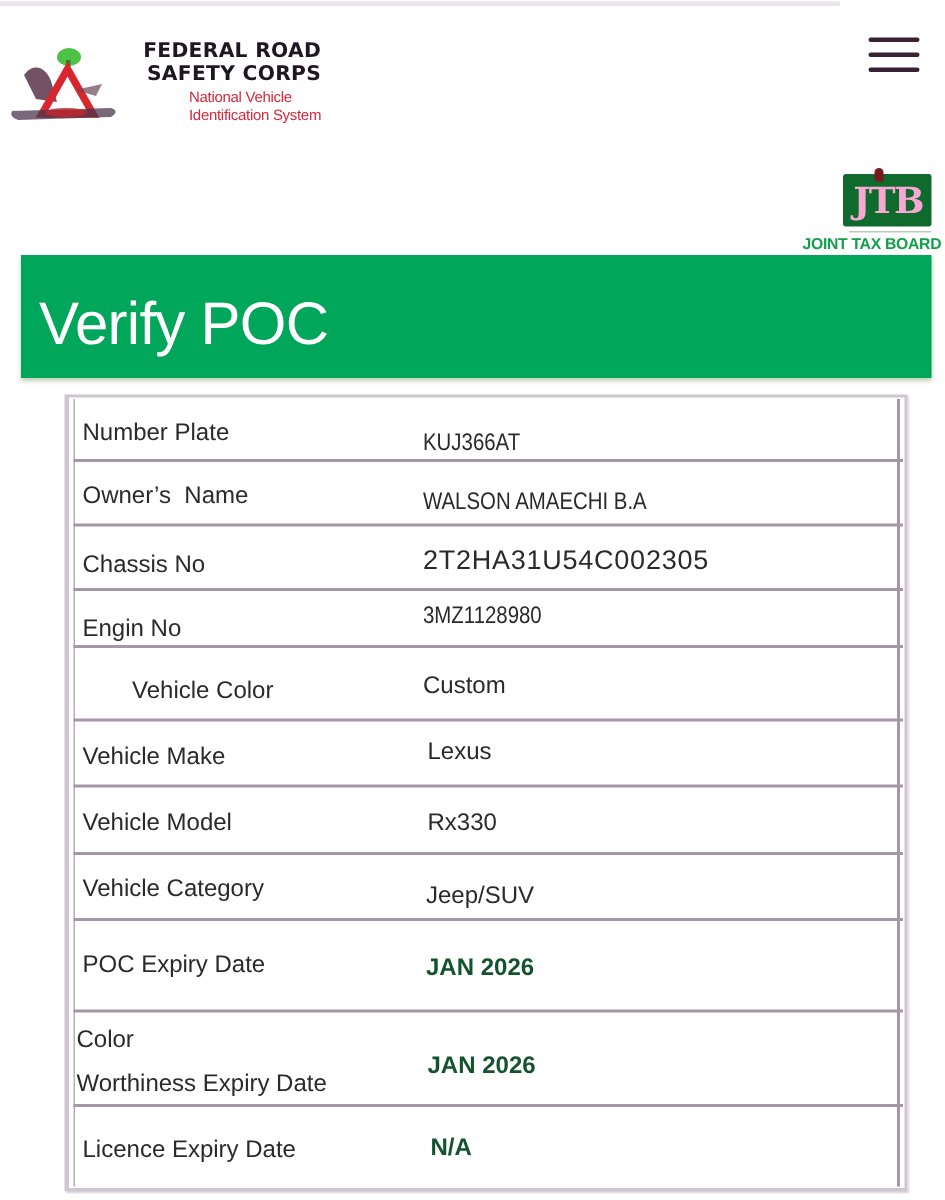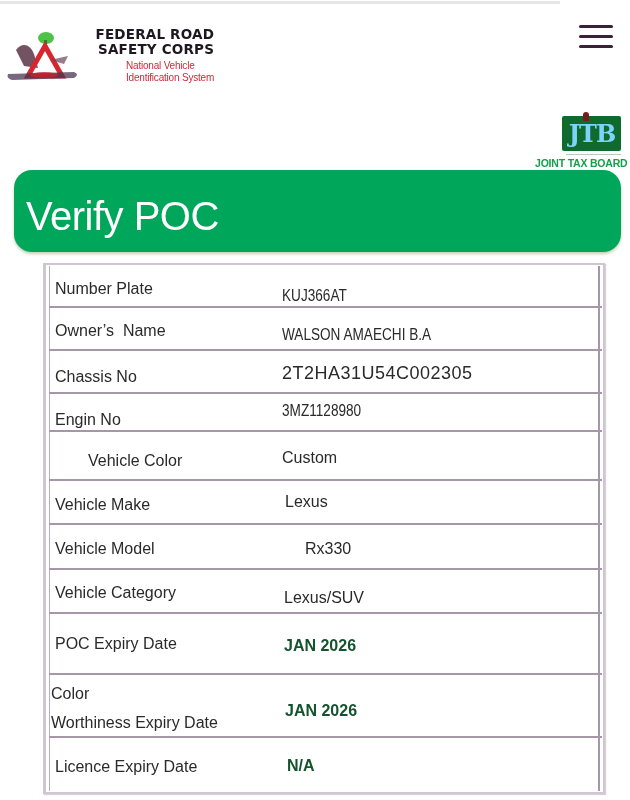--- a/index.html
+++ b/index.html
@@ -45,21 +45,21 @@
     .hamburger span:nth-child(3) { top: 23px; }
 
     
     .jtb { position: absolute; left: 534px; top: 116px; width: 96px; height: 56px; }
     .jtb-mark {
       position: absolute; left: 28px; top: 0; width: 59px; height: 35px;
       background: #0f6b2d; border-radius: 2px;
     }
     .jtb-mark .letters {
       position: absolute; left: 4px; top: 3px; width: 52px; height: 30px;
-      color: #7dd3fc; font-weight: bold; font-size: 24px; line-height: 30px;
+      color: #f9a8d4; font-weight: bold; font-size: 24px; line-height: 30px;
       text-align: center; font-family: "DejaVu Serif", serif; letter-spacing: -1px;
     }
     .jtb-mark .pin {
       position: absolute; left: 21px; top: -4px; width: 6px; height: 9px;
       background: #7a1a20; border-radius: 3px 3px 1px 1px;
     }
     .jtb-under {
       position: absolute; left: 32px; top: 38px; width: 55px; height: 1px;
       background: #b8cbb8;
     }
@@ -67,21 +67,20 @@
       position: absolute; left: 1px; top: 41px; width: 95px;
       font-size: 10.5px; font-weight: bold; color: #12a04a;
       white-space: nowrap; letter-spacing: -0.2px;
     }
 
     
     .banner {
       position: absolute; left: 14px; top: 170px; width: 607px; height: 82px;
       background: #00a65a;
       box-shadow: 0 2px 3px rgba(90,120,40,0.35);
-      border-radius: 18px;
     }
     .banner h1 {
       position: absolute; left: 12px; top: 23px;
       font-weight: normal; font-size: 40px; line-height: 46px; color: #ffffff;
       letter-spacing: -0.5px;
     }
 
     
     .table-outer {
       position: absolute; left: 43px; top: 263px; width: 562px; height: 531px;
@@ -184,26 +183,26 @@
     <div class="value" style="top:17px;">Custom</div>
   </div>
 
   <div class="row" style="top:481px;height:44px;">
     <div class="label" style="top:15px;">Vehicle Make</div>
     <div class="value" style="top:12px;left:236px;">Lexus</div>
   </div>
 
   <div class="row" style="top:525px;height:45px;">
     <div class="label" style="top:15px;">Vehicle Model</div>
-    <div class="value" style="top:15px;left:236px;margin-left:20px;">Rx330</div>
+    <div class="value" style="top:15px;left:236px;">Rx330</div>
   </div>
 
   <div class="row" style="top:570px;height:44px;">
     <div class="label" style="top:14px;">Vehicle Category</div>
-    <div class="value" style="top:19px;left:235px;">Lexus/SUV</div>
+    <div class="value" style="top:19px;left:235px;">Jeep/SUV</div>
   </div>
 
   <div class="row" style="top:614px;height:61px;">
     <div class="label" style="top:21px;">POC Expiry Date</div>
     <div class="value alert" style="top:23px;left:235px;">JAN 2026</div>
   </div>
 
   <div class="row" style="top:675px;height:63px;">
     <div class="label two-line" style="top:4px;">
       <div>Color</div>

